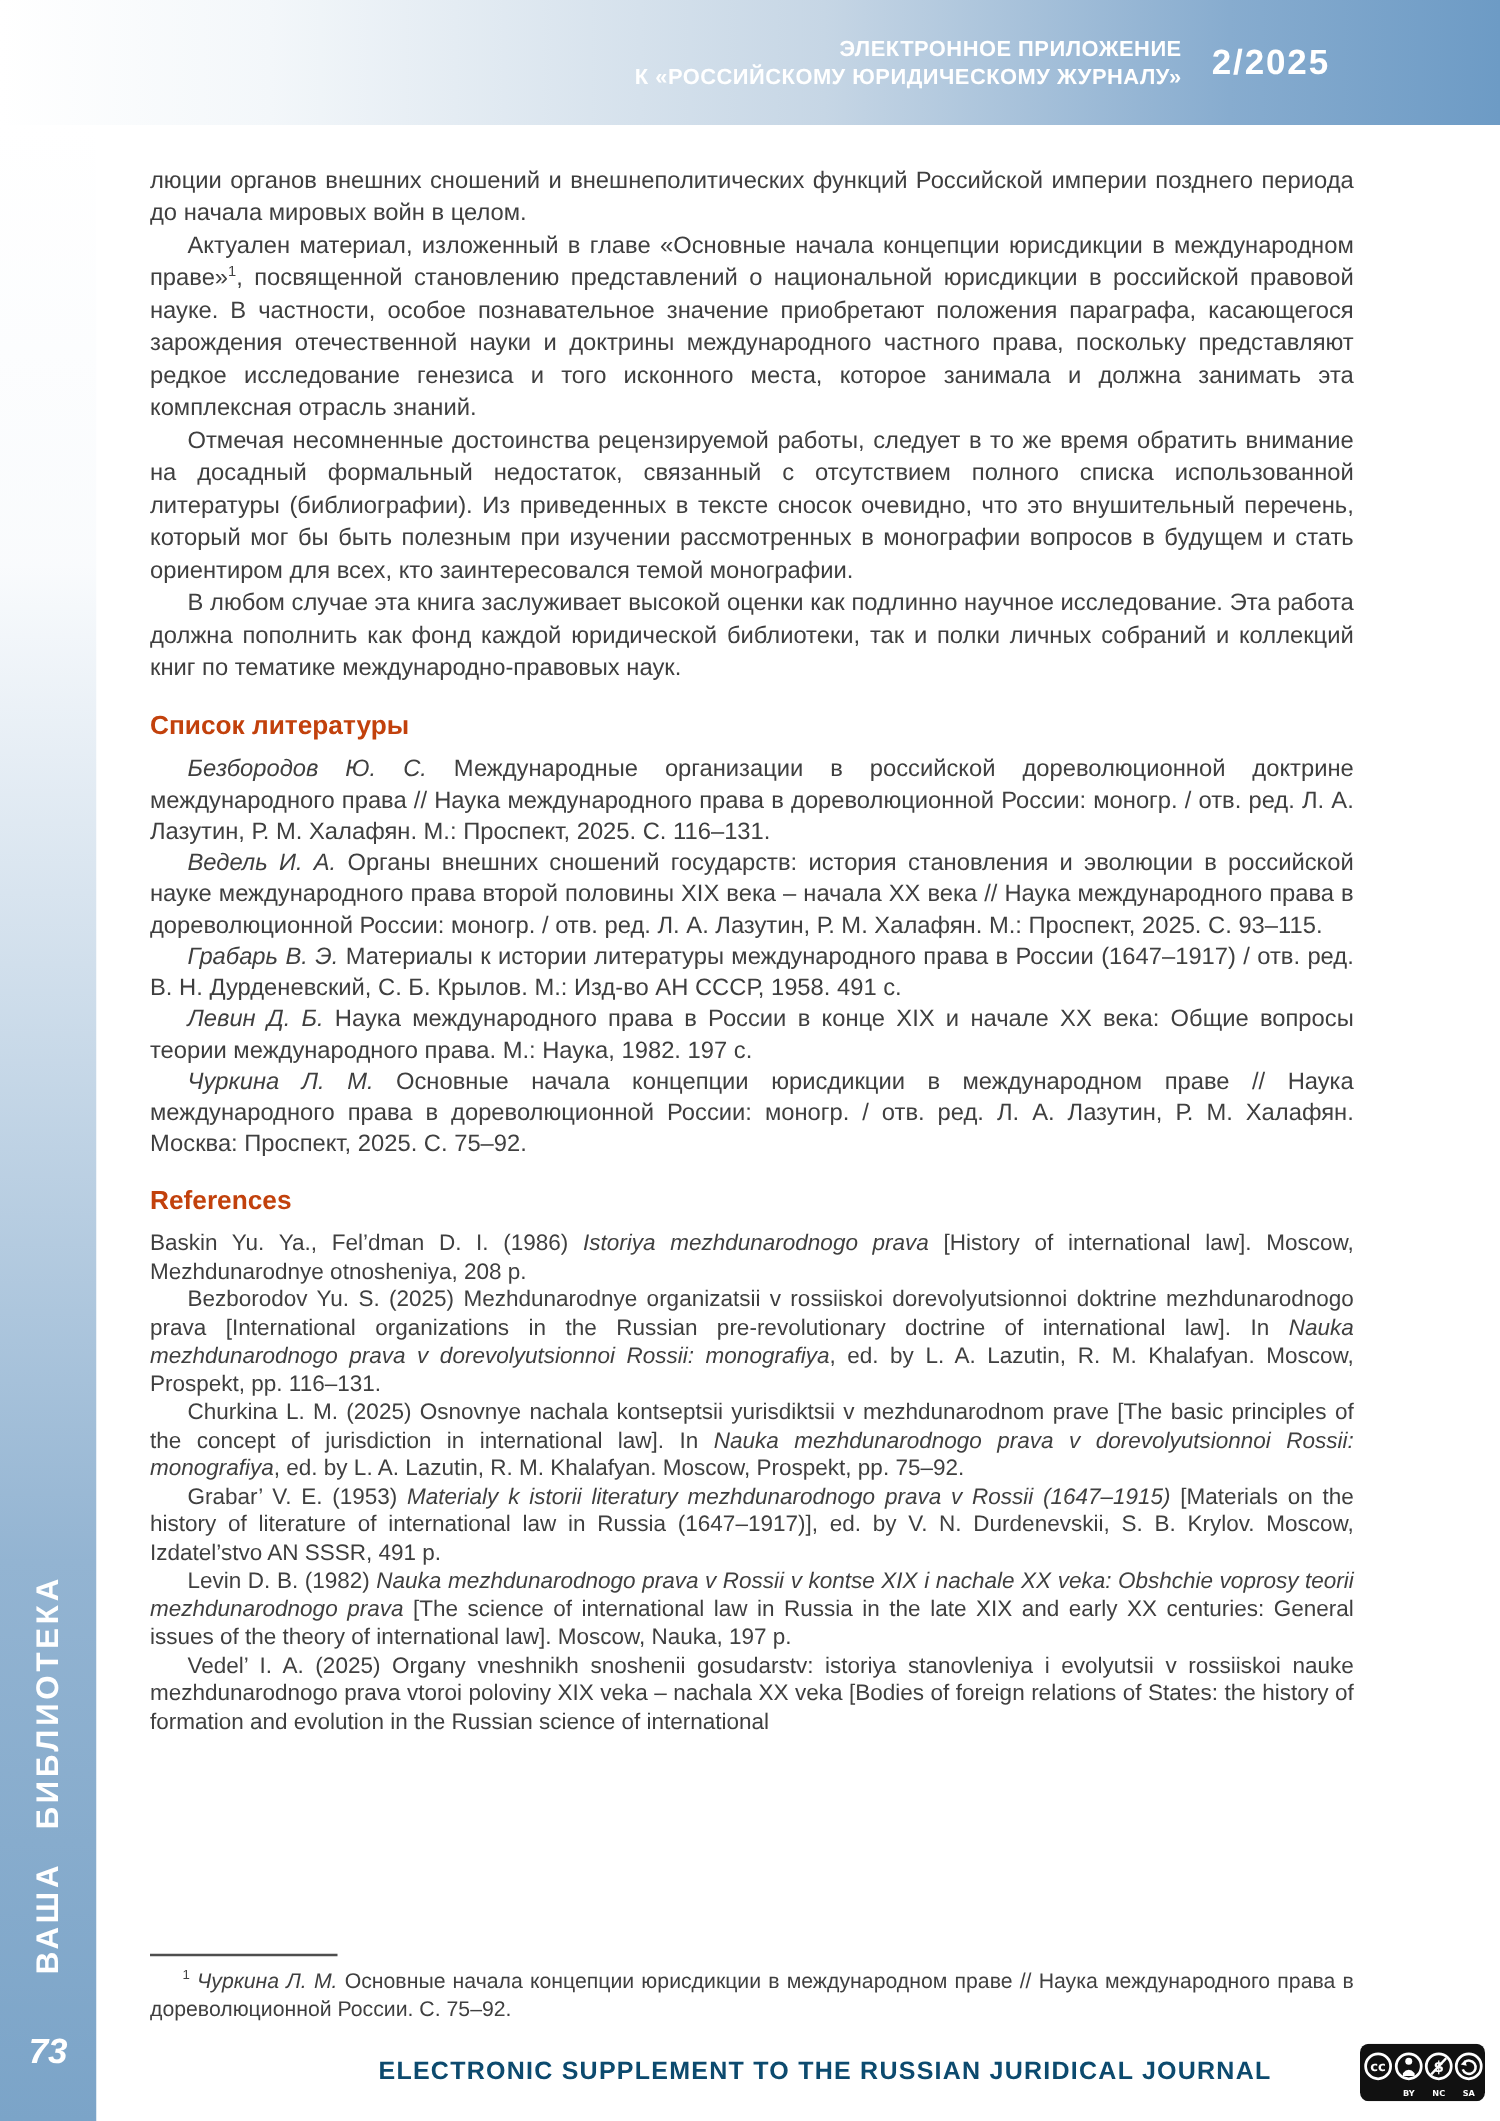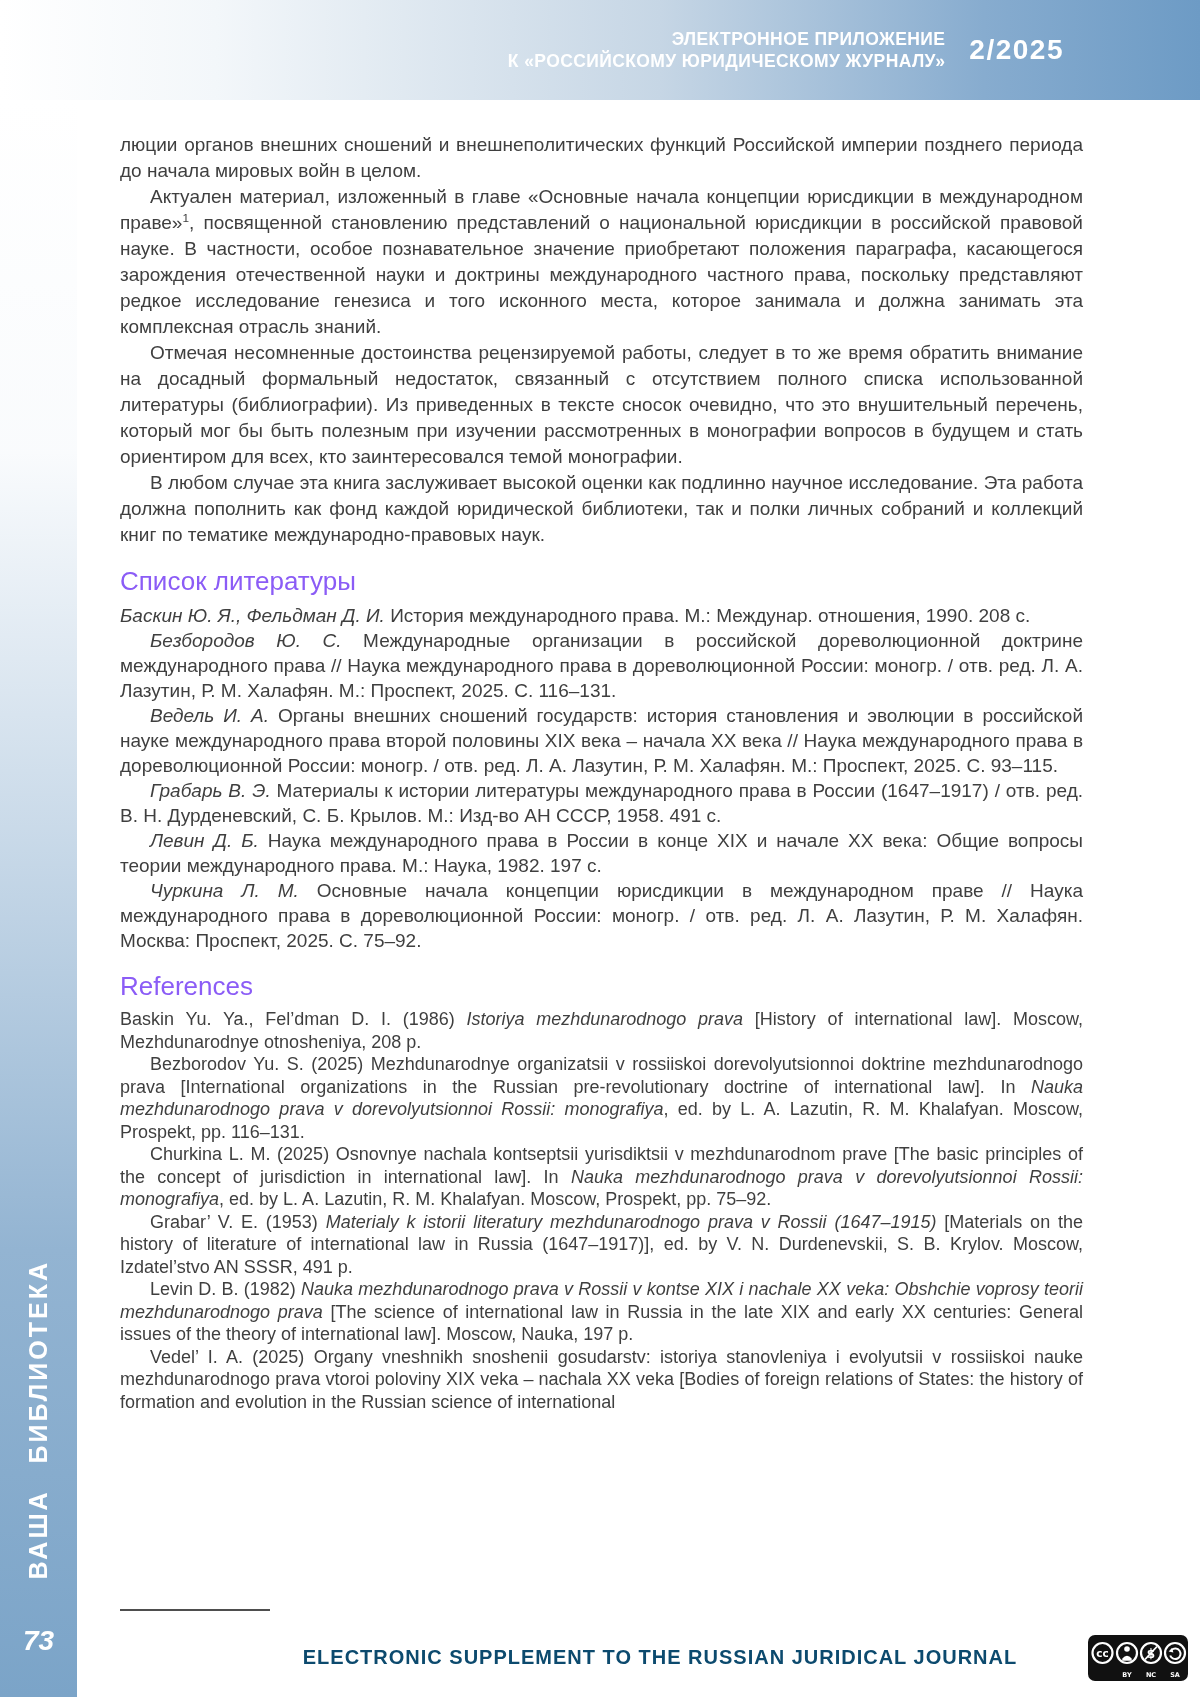--- a/index.html
+++ b/index.html
@@ -26,21 +26,21 @@
 
   
   main{position:absolute;left:120px;top:100px;width:963px;padding-top:32px;color:#3f3f3f;}
   p.entry{margin:0;text-align:justify;}
   p.entry.ind{text-indent:30px;}
   #article .entry{font-size:19px;line-height:26px;}
   #biblio-list .entry{font-size:19px;line-height:25px;}
   #biblio-list .entry i{font-style:italic;}
   #references-list .entry{font-size:18px;line-height:22.5px;}
   sup{font-size:.62em;line-height:0;}
-  h2{font-size:26px;line-height:26px;color:#8b5cf6;font-weight:400;margin:20px 0 9px;}
+  h2{font-size:21px;line-height:26px;color:#c2410c;font-weight:700;margin:20px 0 9px;}
 
   
   .footnote{position:absolute;left:120px;width:963px;bottom:78px;color:#3f3f3f;}
   .footnote-rule{width:150px;border:0;border-top:2px solid #4e4e4e;margin:0 0 8px 0;}
   .footnote .entry{font-size:17px;line-height:23px;}
   .footnote .entry.ind{text-indent:26px;}
 
   
   .footer-text{position:absolute;left:120px;right:0;bottom:28px;text-align:center;color:#0c4a6e;
         font-weight:700;font-size:20px;letter-spacing:1px;}
@@ -69,41 +69,43 @@
   <main>
     <section id="article">
         <p class="entry"><span>люции органов внешних сношений и внешнеполитических функций Российской империи позднего периода до начала мировых войн в целом.</span></p>
         <p class="entry ind"><span>Актуален материал, изложенный в главе «Основные начала концепции юрисдикции в международном праве»</span><sup>1</sup><span>, посвященной становлению представлений о национальной юрисдикции в российской правовой науке. В частности, особое познавательное значение приобретают положения параграфа, касающегося зарождения отечественной науки и доктрины международного частного права, поскольку представляют редкое исследование генезиса и того исконного места, которое занимала и должна занимать эта комплексная отрасль знаний.</span></p>
         <p class="entry ind"><span>Отмечая несомненные достоинства рецензируемой работы, следует в то же время обратить внимание на досадный формальный недостаток, связанный с отсутствием полного списка использованной литературы (библиографии). Из приведенных в тексте сносок очевидно, что это внушительный перечень, который мог бы быть полезным при изучении рассмотренных в монографии вопросов в будущем и стать ориентиром для всех, кто заинтересовался темой монографии.</span></p>
         <p class="entry ind"><span>В любом случае эта книга заслуживает высокой оценки как подлинно научное исследование. Эта работа должна пополнить как фонд каждой юридической библиотеки, так и полки личных собраний и коллекций книг по тематике международно-правовых наук.</span></p>
       </section>
 
     <h2>Список литературы</h2>
     <section id="biblio-list">
-        <p class="entry"><i>Баскин Ю. Я., Фельдман Д. И.</i><span> История международного права. М.: Междунар. отношения, 1990. 208 с.</span></p>
         <p class="entry ind"><i>Безбородов Ю. С.</i><span> Международные организации в российской дореволюционной доктрине международного права // Наука международного права в дореволюционной России: моногр. / отв. ред. Л. А. Лазутин, Р. М. Халафян. М.: Проспект, 2025. С. 116–131.</span></p>
         <p class="entry ind"><i>Ведель И. А.</i><span> Органы внешних сношений государств: история становления и эволюции в российской науке международного права второй половины XIX века – начала XX века // Наука международного права в дореволюционной России: моногр. / отв. ред. Л. А. Лазутин, Р. М. Халафян. М.: Проспект, 2025. С. 93–115.</span></p>
         <p class="entry ind"><i>Грабарь В. Э.</i><span> Материалы к истории литературы международного права в России (1647–1917) / отв. ред. В. Н. Дурденевский, С. Б. Крылов. М.: Изд-во АН СССР, 1958. 491 с.</span></p>
         <p class="entry ind"><i>Левин Д. Б.</i><span> Наука международного права в России в конце XIX и начале XX века: Общие вопросы теории международного права. М.: Наука, 1982. 197 с.</span></p>
         <p class="entry ind"><i>Чуркина Л. М.</i><span> Основные начала концепции юрисдикции в международном праве // Наука международного права в дореволюционной России: моногр. / отв. ред. Л. А. Лазутин, Р. М. Халафян. Москва: Проспект, 2025. С. 75–92.</span></p>
       </section>
 
     <h2>References</h2>
     <section id="references-list">
         <p class="entry"><span>Baskin Yu. Ya., Fel’dman D. I. (1986) </span><i>Istoriya mezhdunarodnogo prava</i><span> [History of international law]. Moscow, Mezhdunarodnye otnosheniya, 208 p.</span></p>
         <p class="entry ind"><span>Bezborodov Yu. S. (2025) Mezhdunarodnye organizatsii v rossiiskoi dorevolyutsionnoi doktrine mezhdunarodnogo prava [International organizations in the Russian pre-revolutionary doctrine of international law]. In </span><i>Nauka mezhdunarodnogo prava v dorevolyutsionnoi Rossii: monografiya</i><span>, ed. by L. A. Lazutin, R. M. Khalafyan. Moscow, Prospekt, pp. 116–131.</span></p>
         <p class="entry ind"><span>Churkina L. M. (2025) Osnovnye nachala kontseptsii yurisdiktsii v mezhdunarodnom prave [The basic principles of the concept of jurisdiction in international law]. In </span><i>Nauka mezhdunarodnogo prava v dorevolyutsionnoi Rossii: monografiya</i><span>, ed. by L. A. Lazutin, R. M. Khalafyan. Moscow, Prospekt, pp. 75–92.</span></p>
         <p class="entry ind"><span>Grabar’ V. E. (1953) </span><i>Materialy k istorii literatury mezhdunarodnogo prava v Rossii (1647–1915)</i><span> [Materials on the history of literature of international law in Russia (1647–1917)], ed. by V. N. Durdenevskii, S. B. Krylov. Moscow, Izdatel’stvo AN SSSR, 491 p.</span></p>
         <p class="entry ind"><span>Levin D. B. (1982) </span><i>Nauka mezhdunarodnogo prava v Rossii v kontse XIX i nachale XX veka: Obshchie voprosy teorii mezhdunarodnogo prava</i><span> [The science of international law in Russia in the late XIX and early XX centuries: General issues of the theory of international law]. Moscow, Nauka, 197 p.</span></p>
         <p class="entry ind"><span>Vedel’ I. A. (2025) Organy vneshnikh snoshenii gosudarstv: istoriya stanovleniya i evolyutsii v rossiiskoi nauke mezhdunarodnogo prava vtoroi poloviny XIX veka – nachala XX veka [Bodies of foreign relations of States: the history of formation and evolution in the Russian science of international</span></p>
       </section>
   </main>
 
   <div class="footnote">
     <hr class="footnote-rule">
+    <div>
+        <p class="entry ind"><sup>1</sup><span> </span><i>Чуркина Л. М.</i><span> Основные начала концепции юрисдикции в международном праве // Наука международного права в дореволюционной России. С. 75–92.</span></p>
+      </div>
   </div>
 
   <div class="footer-text">ELECTRONIC SUPPLEMENT TO THE RUSSIAN JURIDICAL JOURNAL</div>
 
   <svg class="cc-badge" width="100" height="46" viewBox="0 0 100 46" xmlns="http://www.w3.org/2000/svg">
     <rect x="0" y="0" width="100" height="46" rx="7" fill="#111111"></rect>
     <g>
       <circle cx="14.5" cy="18" r="10" fill="none" stroke="#ffffff" stroke-width="2.2"></circle>
       <text x="14.5" y="22" text-anchor="middle" font-size="10.5" font-weight="bold" fill="#ffffff" font-family="DejaVu Sans, sans-serif">cc</text>
     </g>

